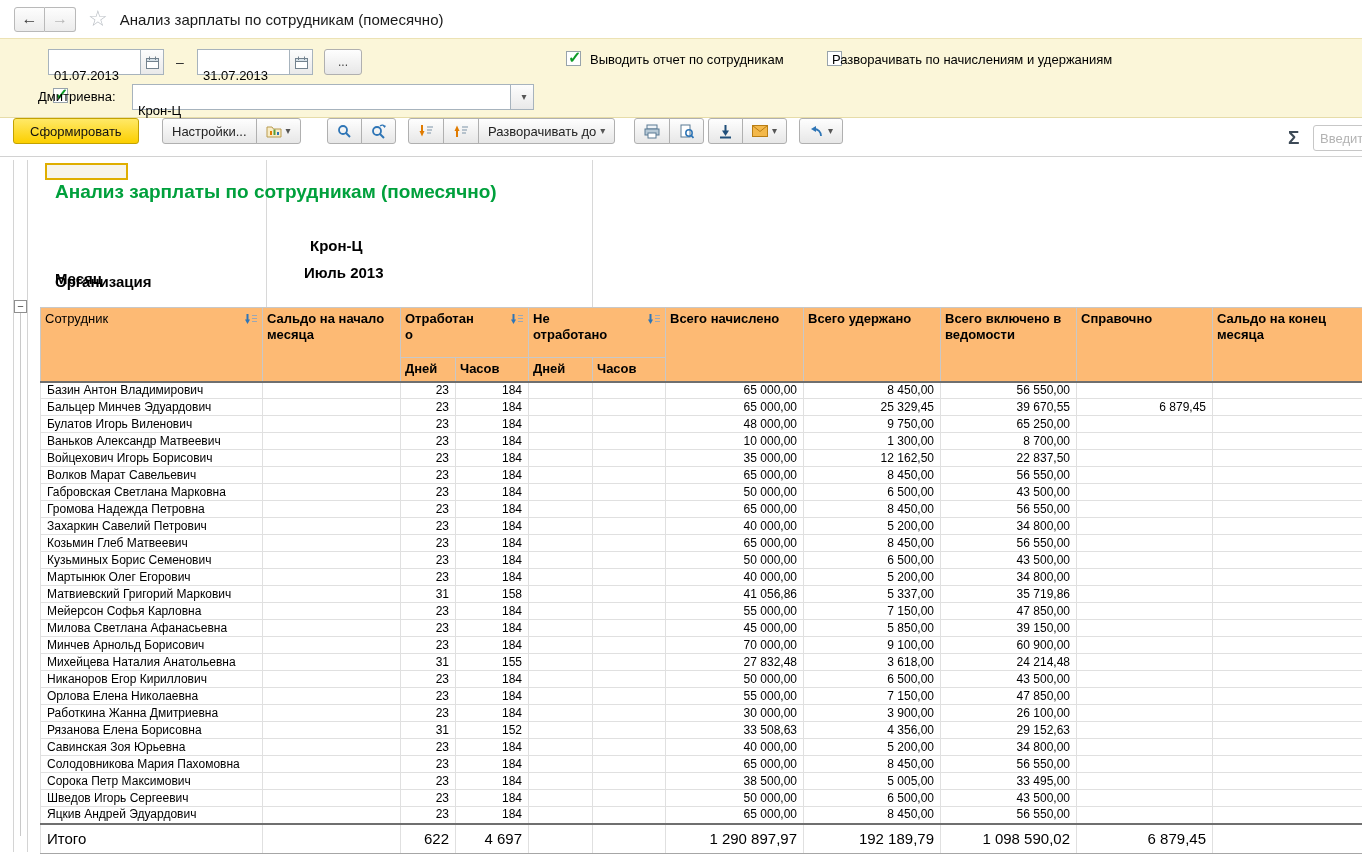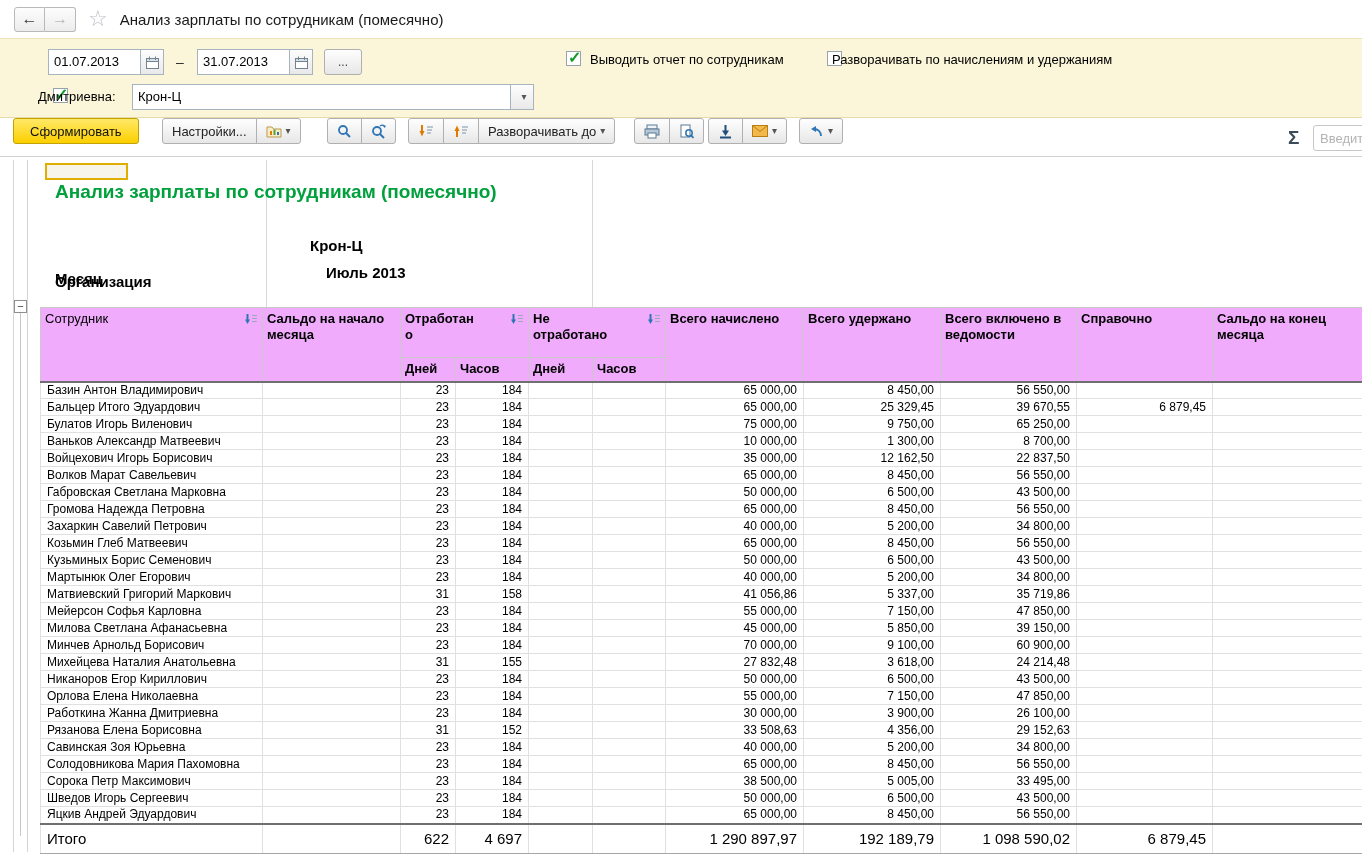--- a/index.html
+++ b/index.html
@@ -16,21 +16,21 @@
   .navbtn.first{border-radius:3px 0 0 3px;}
   .navbtn.last{border-radius:0 3px 3px 0;border-left:none;color:#b7b7b7;}
   .star{font-size:22px;color:#b9bec4;margin:0 12px 0 12px;line-height:1;}
   .wintitle{font-size:15px;color:#1a1a1a;}
 
   
   .filters{position:absolute;top:38px;left:0;width:100%;height:80px;background:#fbf6d9;
            border-top:1px solid #ece2b4;border-bottom:1px solid #e6dca9;}
   .f-abs{position:absolute;}
   .field{display:flex;align-items:stretch;background:#fff;border:1px solid #a7b3bd;}
-  .field .val{flex:1;font-size:13px;padding:4px 5px;white-space:nowrap;overflow:hidden;}
+  .field .val{flex:1;font-size:13px;padding:18px 5px;white-space:nowrap;overflow:hidden;}
   .mini-btn{width:23px;border:none;border-left:1px solid #a7b3bd;
             background:linear-gradient(#fdfdfd,#e9e9e9);display:flex;align-items:center;
             justify-content:center;padding:0;cursor:pointer;}
   .dash{font-size:14px;color:#333;}
   .cb{width:15px;height:15px;background:#fff;border:1px solid #98a3ab;position:relative;display:inline-block;}
   .cb.checked::after{content:"✓";position:absolute;left:1px;top:-4px;font-size:16px;font-weight:bold;color:#0f9b27;}
   .cblabel{font-size:13px;white-space:nowrap;}
   .greybtn{height:26px;border:1px solid #b0b0b0;border-radius:3px;background:linear-gradient(#fefefe,#e7e7e7);
            font-size:12px;color:#444;display:inline-flex;align-items:center;justify-content:center;padding:0 10px;}
 
@@ -57,21 +57,21 @@
   .vline{position:absolute;width:1px;background:#d8d8d8;}
   .sel-cell{position:absolute;left:45px;top:6px;width:83px;height:17px;border:2px solid #dfae00;background:#f7f4ea;}
   .rtitle{position:absolute;left:55px;top:24px;font-size:19px;font-weight:bold;color:#00a03c;white-space:nowrap;}
   .rlabel{position:absolute;font-size:15px;font-weight:bold;white-space:nowrap;}
   .expander{position:absolute;left:14px;top:143px;width:13px;height:13px;border:1px solid #8f8f8f;
             background:#fff;font-size:11px;line-height:10px;text-align:center;color:#444;cursor:pointer;}
 
   
   .grid{position:absolute;left:40px;top:150px;width:1322px;border-collapse:collapse;table-layout:fixed;}
   .grid th{border:1px solid #c8c8c8;font-weight:bold;font-size:13px;text-align:left;
-           vertical-align:top;padding:3px 4px;background:#f0abfc;line-height:16px;}
+           vertical-align:top;padding:3px 4px;background:#fdba74;line-height:16px;}
   .grid .h1 th{height:50px;}
   .grid .h2 th{height:24px;font-weight:bold;}
   .grid th.bb{border-bottom:2px solid #6f6f6f;}
   .hflex{display:flex;justify-content:space-between;align-items:flex-start;}
   .ht{overflow-wrap:anywhere;}
   .reg{font-weight:normal;}
   .w76{max-width:76px;}
   .w84{max-width:84px;}
   .w72{max-width:72px;}
   .w88{max-width:88px;}
@@ -243,21 +243,21 @@
   <div class="vline" style="left:27px;top:3px;height:692px;background:#d4d4d4;"></div>
   <div class="vline" style="left:266px;top:3px;height:147px;"></div>
   <div class="vline" style="left:592px;top:3px;height:147px;"></div>
   <div class="vline" style="left:20px;top:156px;height:523px;background:#c9c9c9;"></div>
 
   <div class="sel-cell"></div>
   <div class="rtitle">Анализ зарплаты по сотрудникам (помесячно)</div>
   <div class="rlabel" style="left:55px;top:80px;margin-top:36px;">Организация</div>
   <div class="rlabel" style="left:310px;top:80px;">Крон-Ц</div>
   <div class="rlabel" style="left:55px;top:107px;margin-top:6px;">Месяц</div>
-  <div class="rlabel" style="left:326px;top:107px;">Июль 2013</div>
+  <div class="rlabel" style="left:304px;top:107px;">Июль 2013</div>
 
   <div class="expander">−</div>
 
   <table class="grid">
     <colgroup>
       <col style="width:222px">
         <col style="width:138px">
         <col style="width:55px">
         <col style="width:73px">
       <col style="width:64px">
@@ -324,41 +324,41 @@
           <td class="num"></td>
           <td class="num"></td>
           <td class="num">65 000,00</td>
           <td class="num">8 450,00</td>
           <td class="num">56 550,00</td>
           <td class="num"></td>
           <td class="num"></td>
         </tr>
 
         <tr>
-          <td class="name">Бальцер Итого Эдуардович</td>
+          <td class="name">Бальцер Минчев Эдуардович</td>
           <td class="num"></td>
           <td class="num">23</td>
           <td class="num">184</td>
           <td class="num"></td>
           <td class="num"></td>
           <td class="num">65 000,00</td>
           <td class="num">25 329,45</td>
           <td class="num">39 670,55</td>
           <td class="num">6 879,45</td>
           <td class="num"></td>
         </tr>
 
         <tr>
           <td class="name">Булатов Игорь Виленович</td>
           <td class="num"></td>
           <td class="num">23</td>
           <td class="num">184</td>
           <td class="num"></td>
           <td class="num"></td>
-          <td class="num">75 000,00</td>
+          <td class="num">48 000,00</td>
           <td class="num">9 750,00</td>
           <td class="num">65 250,00</td>
           <td class="num"></td>
           <td class="num"></td>
         </tr>
 
         <tr>
           <td class="name">Ваньков Александр Матвеевич</td>
           <td class="num"></td>
           <td class="num">23</td>

